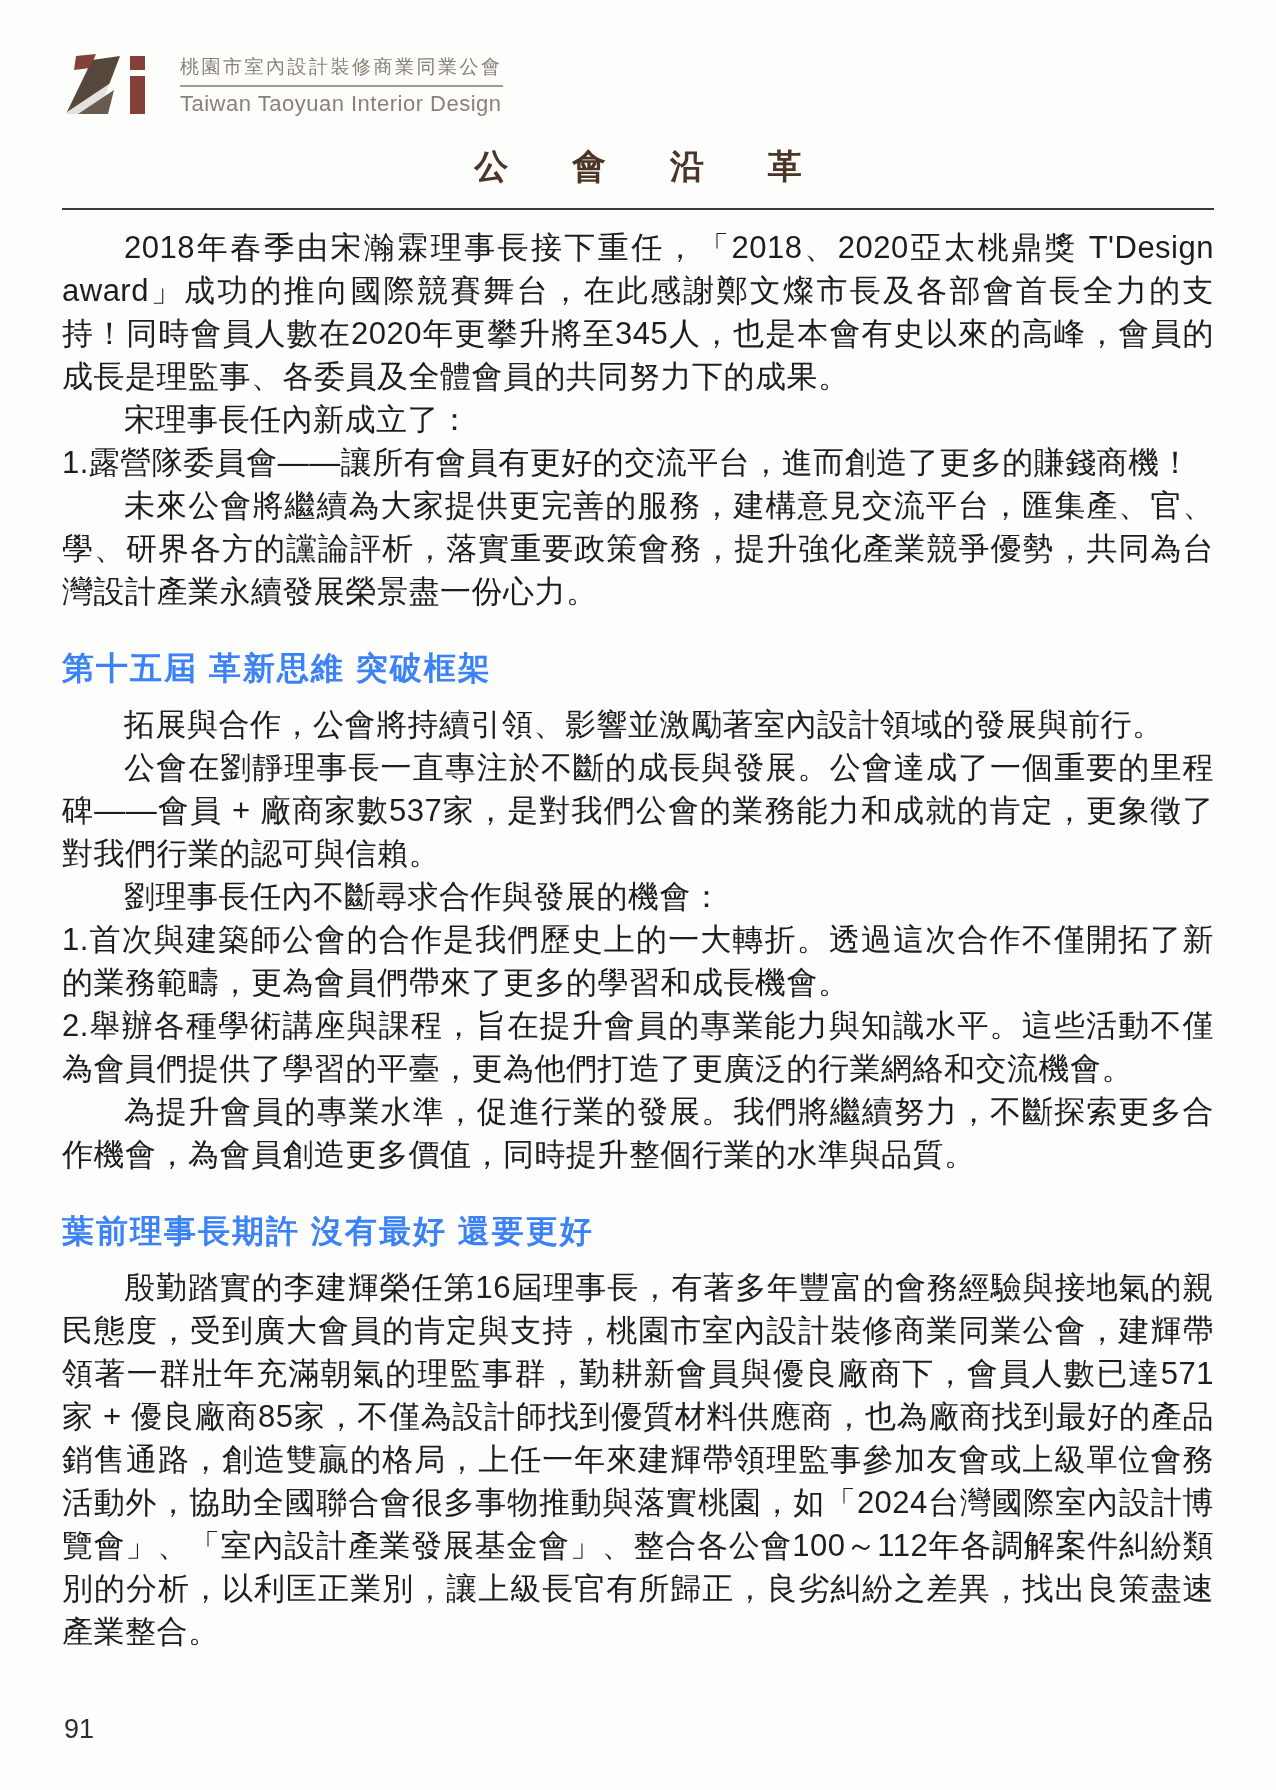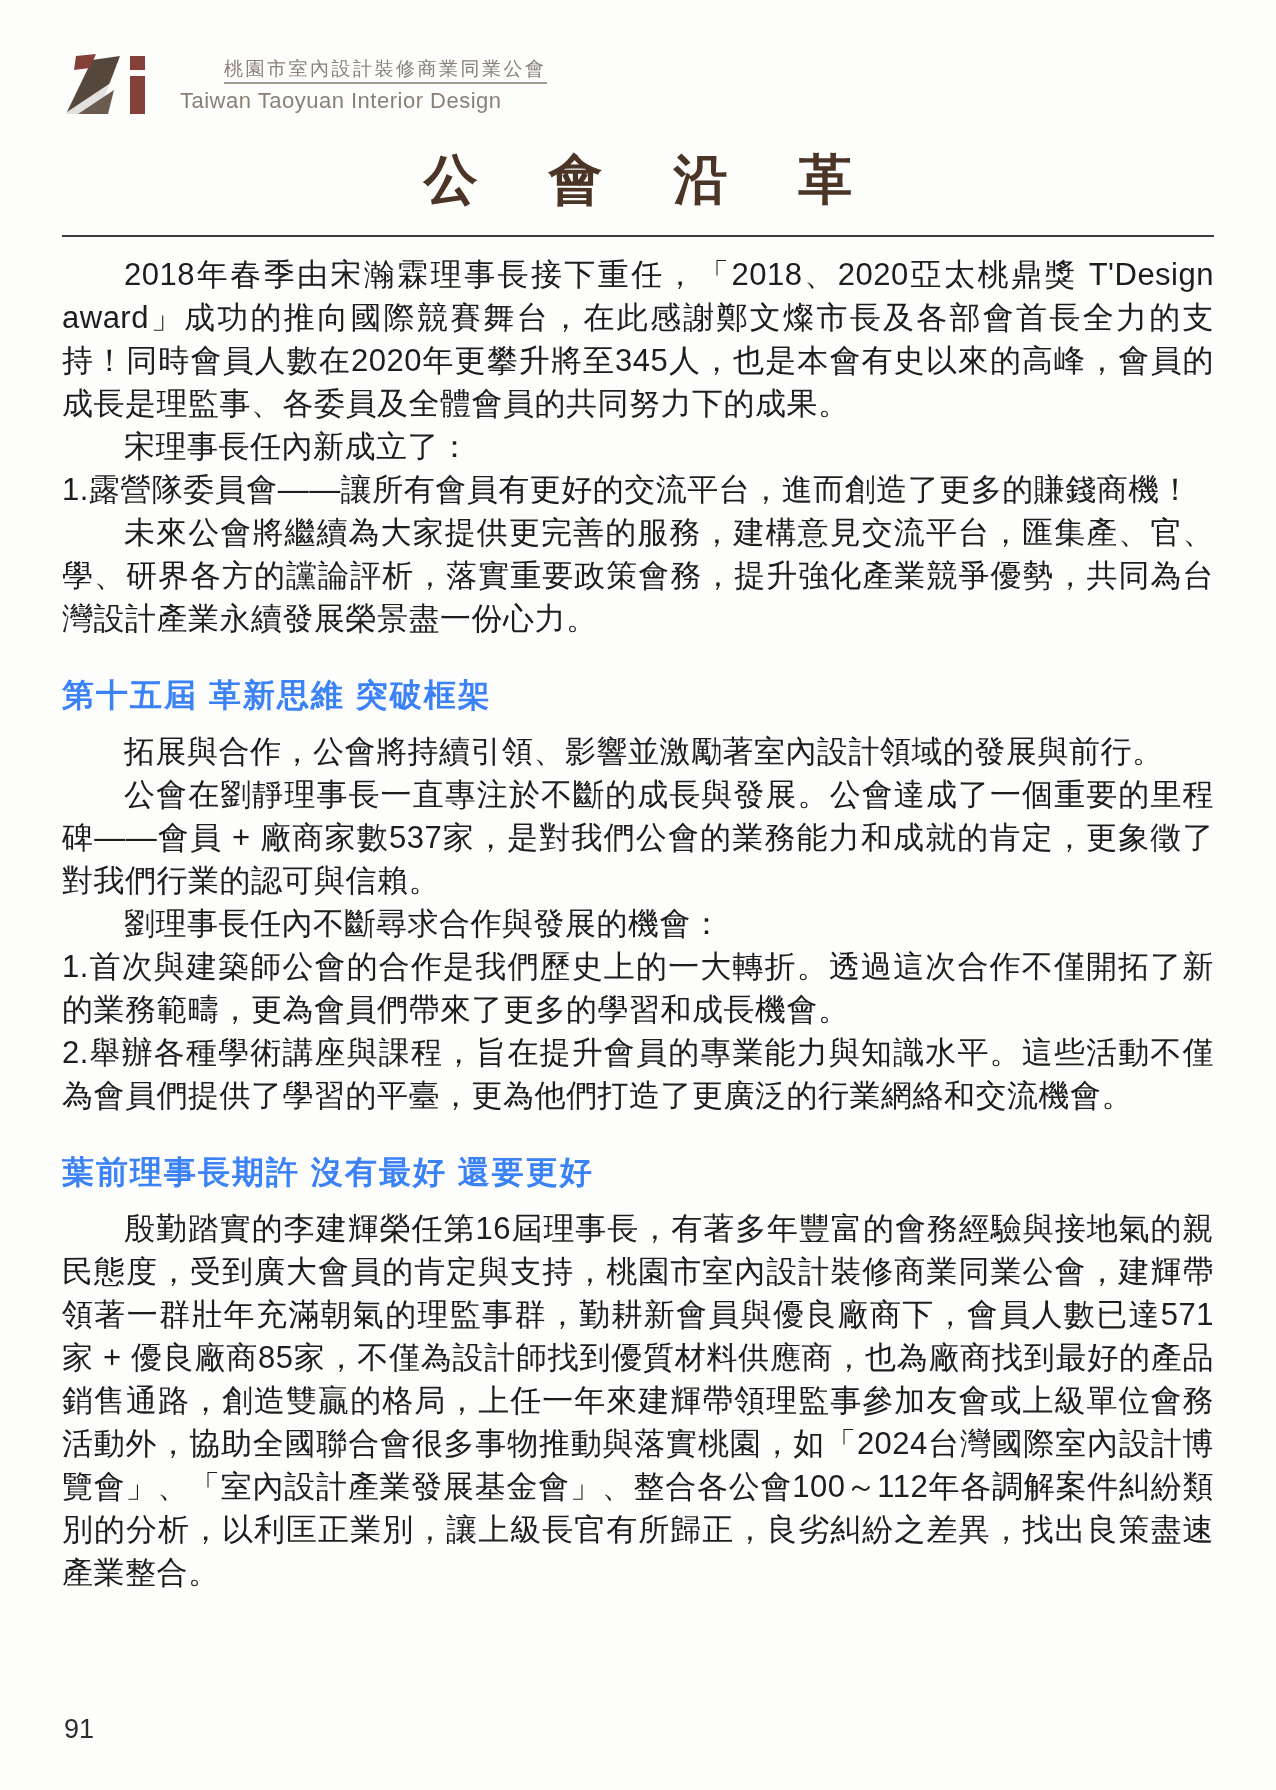--- a/index.html
+++ b/index.html
@@ -9,27 +9,27 @@
     width:1276px; height:1790px; margin:0 auto; background:#fdfdfc;
     position:relative; padding:50px 62px 0 62px; overflow:hidden;
     box-shadow:0 0 8px rgba(0,0,0,.25);
   }
   
   .logo { display:flex; align-items:center; gap:14px; height:70px; }
   .logo-mark { width:104px; height:66px; flex:0 0 auto; }
   .logo-text { display:flex; flex-direction:column; }
   .logo-zh {
     font-size:19px; color:#8a8076; letter-spacing:2.5px;
-    border-bottom:2px solid #a39a8f;margin-left:44px;
+    padding-bottom:5px; border-bottom:2px solid #a39a8f;
   }
   .logo-en { font-size:22px; color:#8a8076; letter-spacing:.5px; padding-top:4px; }
   
   .doc-title {
     text-align:center; font-family:"DejaVu Serif","Liberation Serif",serif;
-    font-weight:bold; font-size:54px; color:#4a3526;
+    font-weight:bold; font-size:34px; color:#4a3526;
     letter-spacing:26px; text-indent:26px; margin-top:24px;
   }
   .title-rule { border:none; border-top:2px solid #3c3c3c; margin-top:18px; }
   
   .body-text { margin-top:16px; }
   .body-text p {
     font-size:31px; line-height:43px; color:#1d1d1d;
     text-align:justify; letter-spacing:.5px;
   }
   p.indent { text-indent:2em; }
@@ -72,20 +72,21 @@
     <p class="indent">宋理事長任內新成立了：</p>
     <p>1.露營隊委員會——讓所有會員有更好的交流平台，進而創造了更多的賺錢商機！</p>
     <p class="indent">未來公會將繼續為大家提供更完善的服務，建構意見交流平台，匯集產、官、學、研界各方的讜論評析，落實重要政策會務，提升強化產業競爭優勢，共同為台灣設計產業永續發展榮景盡一份心力。</p>
 
     <h2 class="section-heading">第十五屆 革新思維 突破框架</h2>
     <p class="indent">拓展與合作，公會將持續引領、影響並激勵著室內設計領域的發展與前行。</p>
     <p class="indent">公會在劉靜理事長一直專注於不斷的成長與發展。公會達成了一個重要的里程碑——會員 + 廠商家數537家，是對我們公會的業務能力和成就的肯定，更象徵了對我們行業的認可與信賴。</p>
     <p class="indent">劉理事長任內不斷尋求合作與發展的機會：</p>
     <p>1.首次與建築師公會的合作是我們歷史上的一大轉折。透過這次合作不僅開拓了新的業務範疇，更為會員們帶來了更多的學習和成長機會。</p>
     <p>2.舉辦各種學術講座與課程，旨在提升會員的專業能力與知識水平。這些活動不僅為會員們提供了學習的平臺，更為他們打造了更廣泛的行業網絡和交流機會。</p>
+    <p class="indent">為提升會員的專業水準，促進行業的發展。我們將繼續努力，不斷探索更多合作機會，為會員創造更多價值，同時提升整個行業的水準與品質。</p>
 
     <h2 class="section-heading">葉前理事長期許 沒有最好 還要更好</h2>
     <p class="indent">殷勤踏實的李建輝榮任第16屆理事長，有著多年豐富的會務經驗與接地氣的親民態度，受到廣大會員的肯定與支持，桃園市室內設計裝修商業同業公會，建輝帶領著一群壯年充滿朝氣的理監事群，勤耕新會員與優良廠商下，會員人數已達571家 + 優良廠商85家，不僅為設計師找到優質材料供應商，也為廠商找到最好的產品銷售通路，創造雙贏的格局，上任一年來建輝帶領理監事參加友會或上級單位會務活動外，協助全國聯合會很多事物推動與落實桃園，如「2024台灣國際室內設計博覽會」、「室內設計產業發展基金會」、整合各公會100～112年各調解案件糾紛類別的分析，以利匡正業別，讓上級長官有所歸正，良劣糾紛之差異，找出良策盡速產業整合。</p>
 
   </div>
 
   <div class="page-number">91</div>
 
 </div>
 

